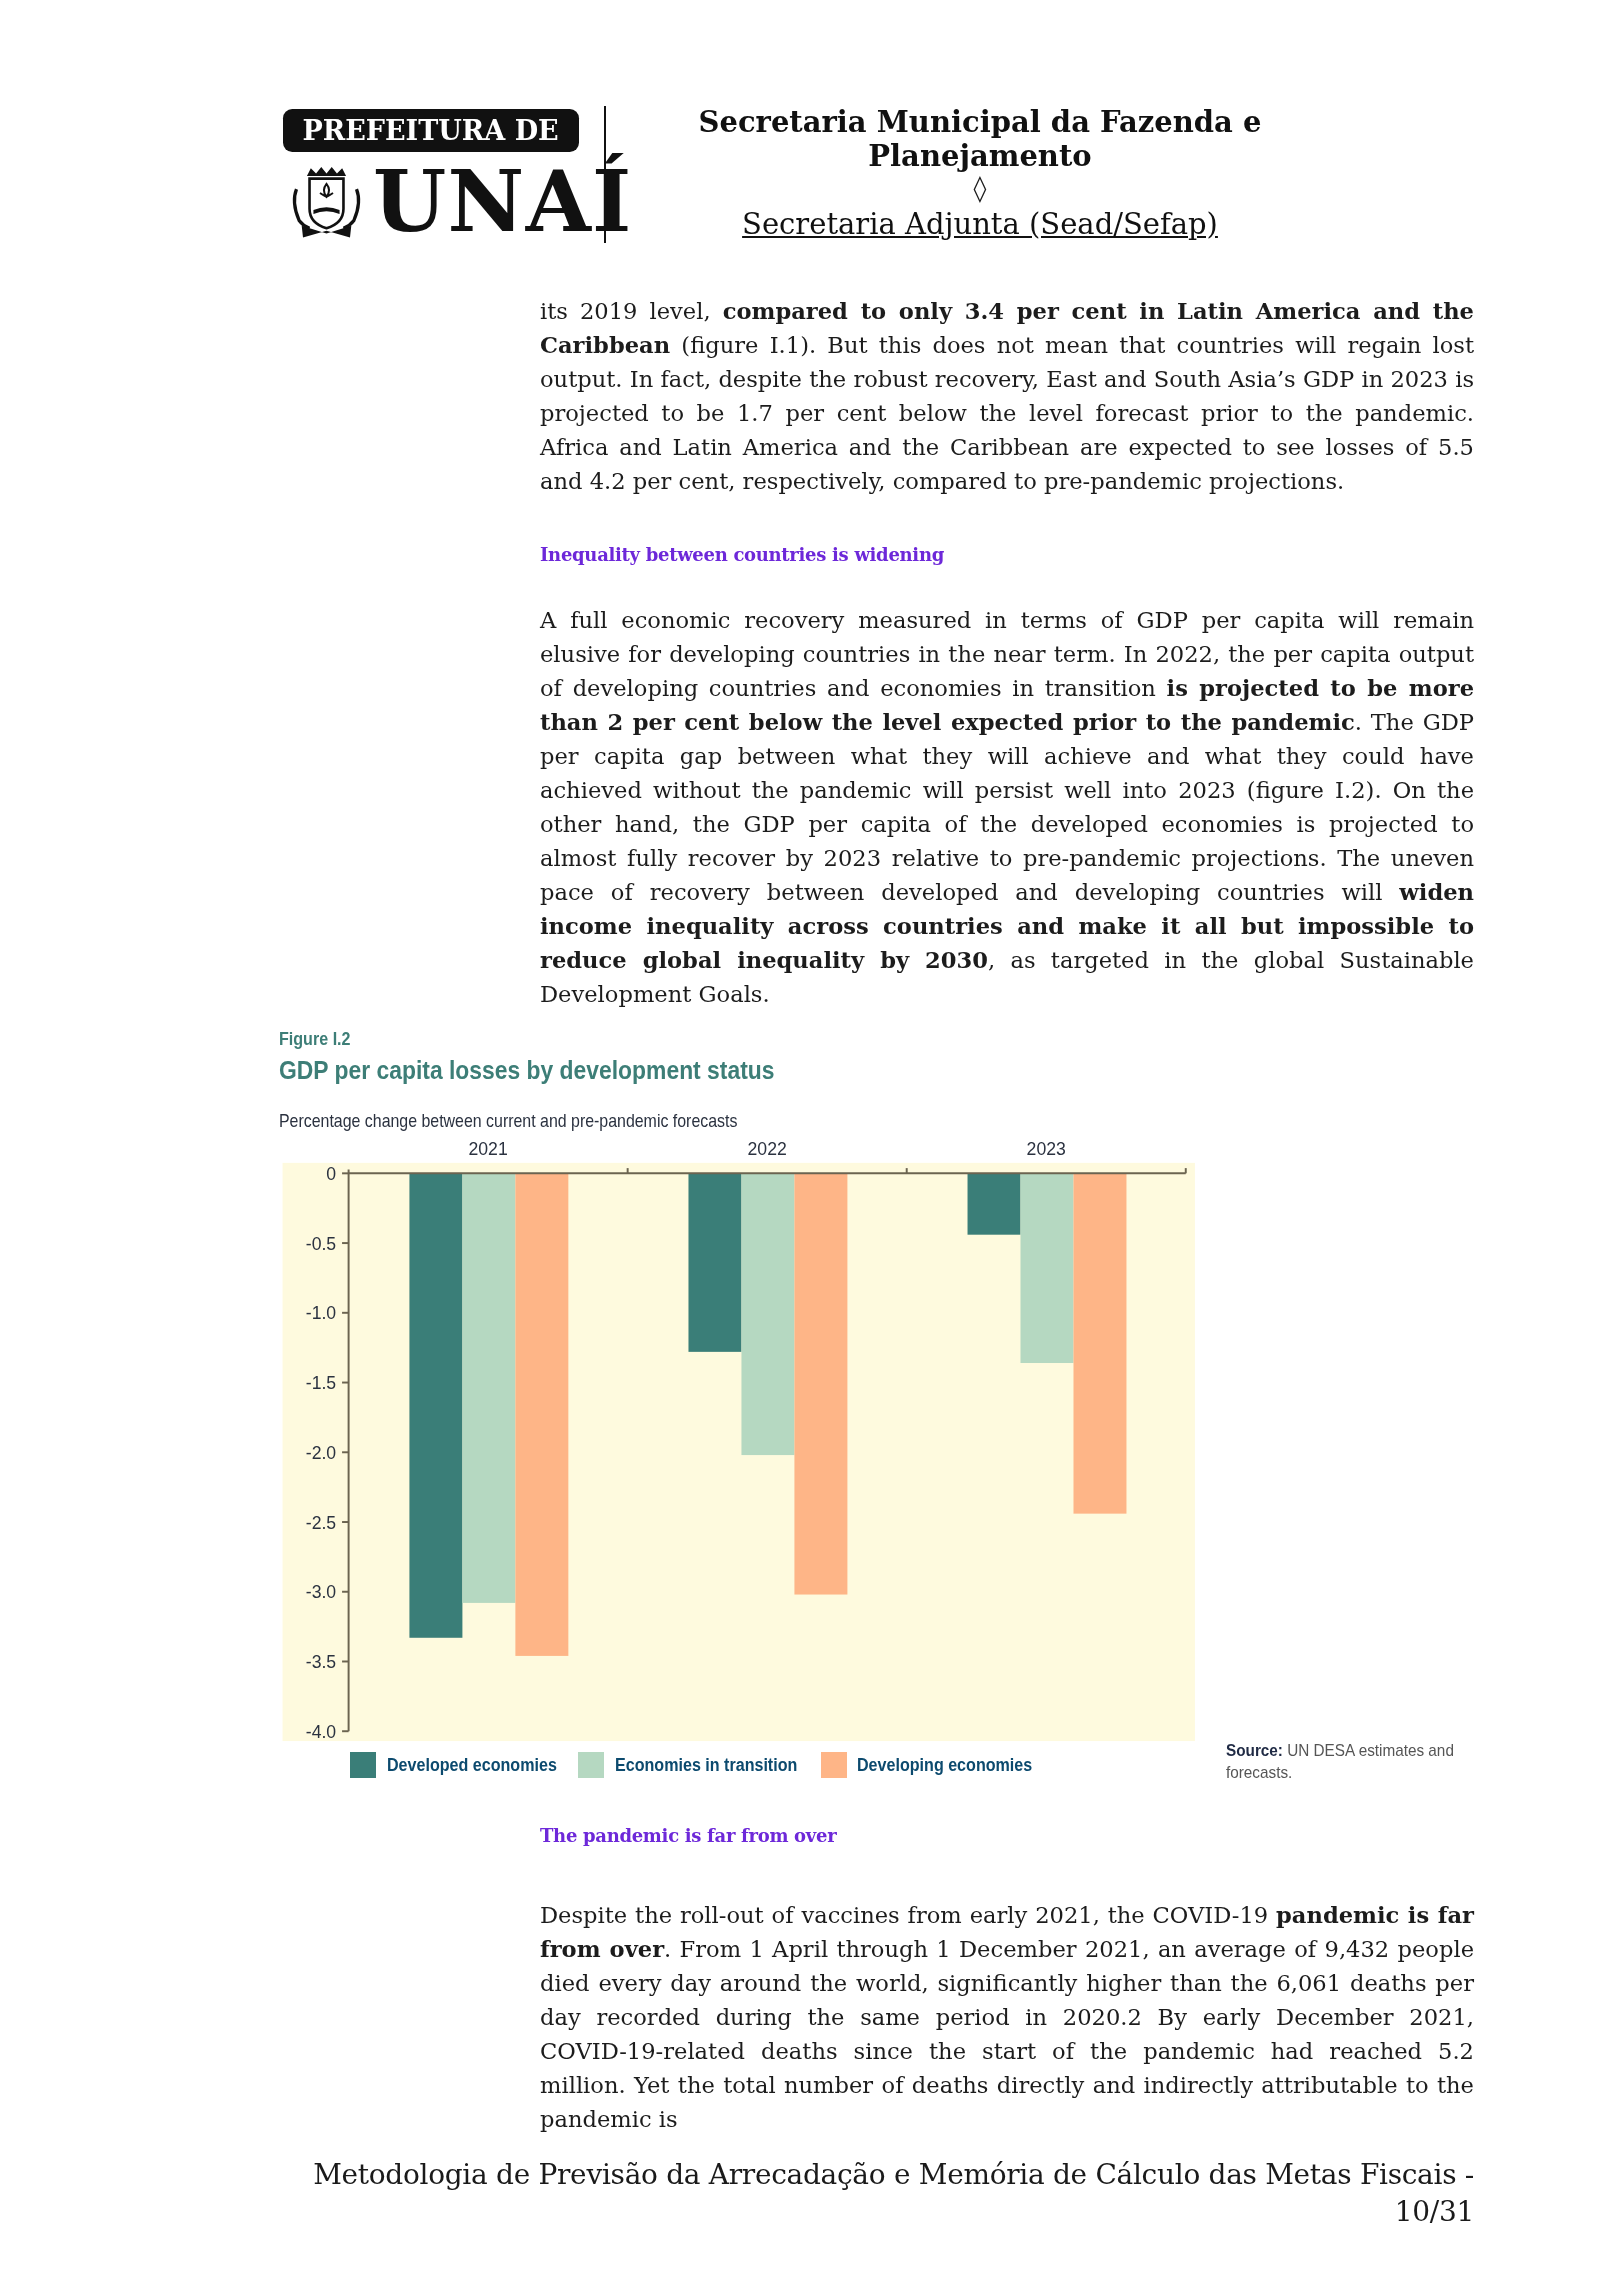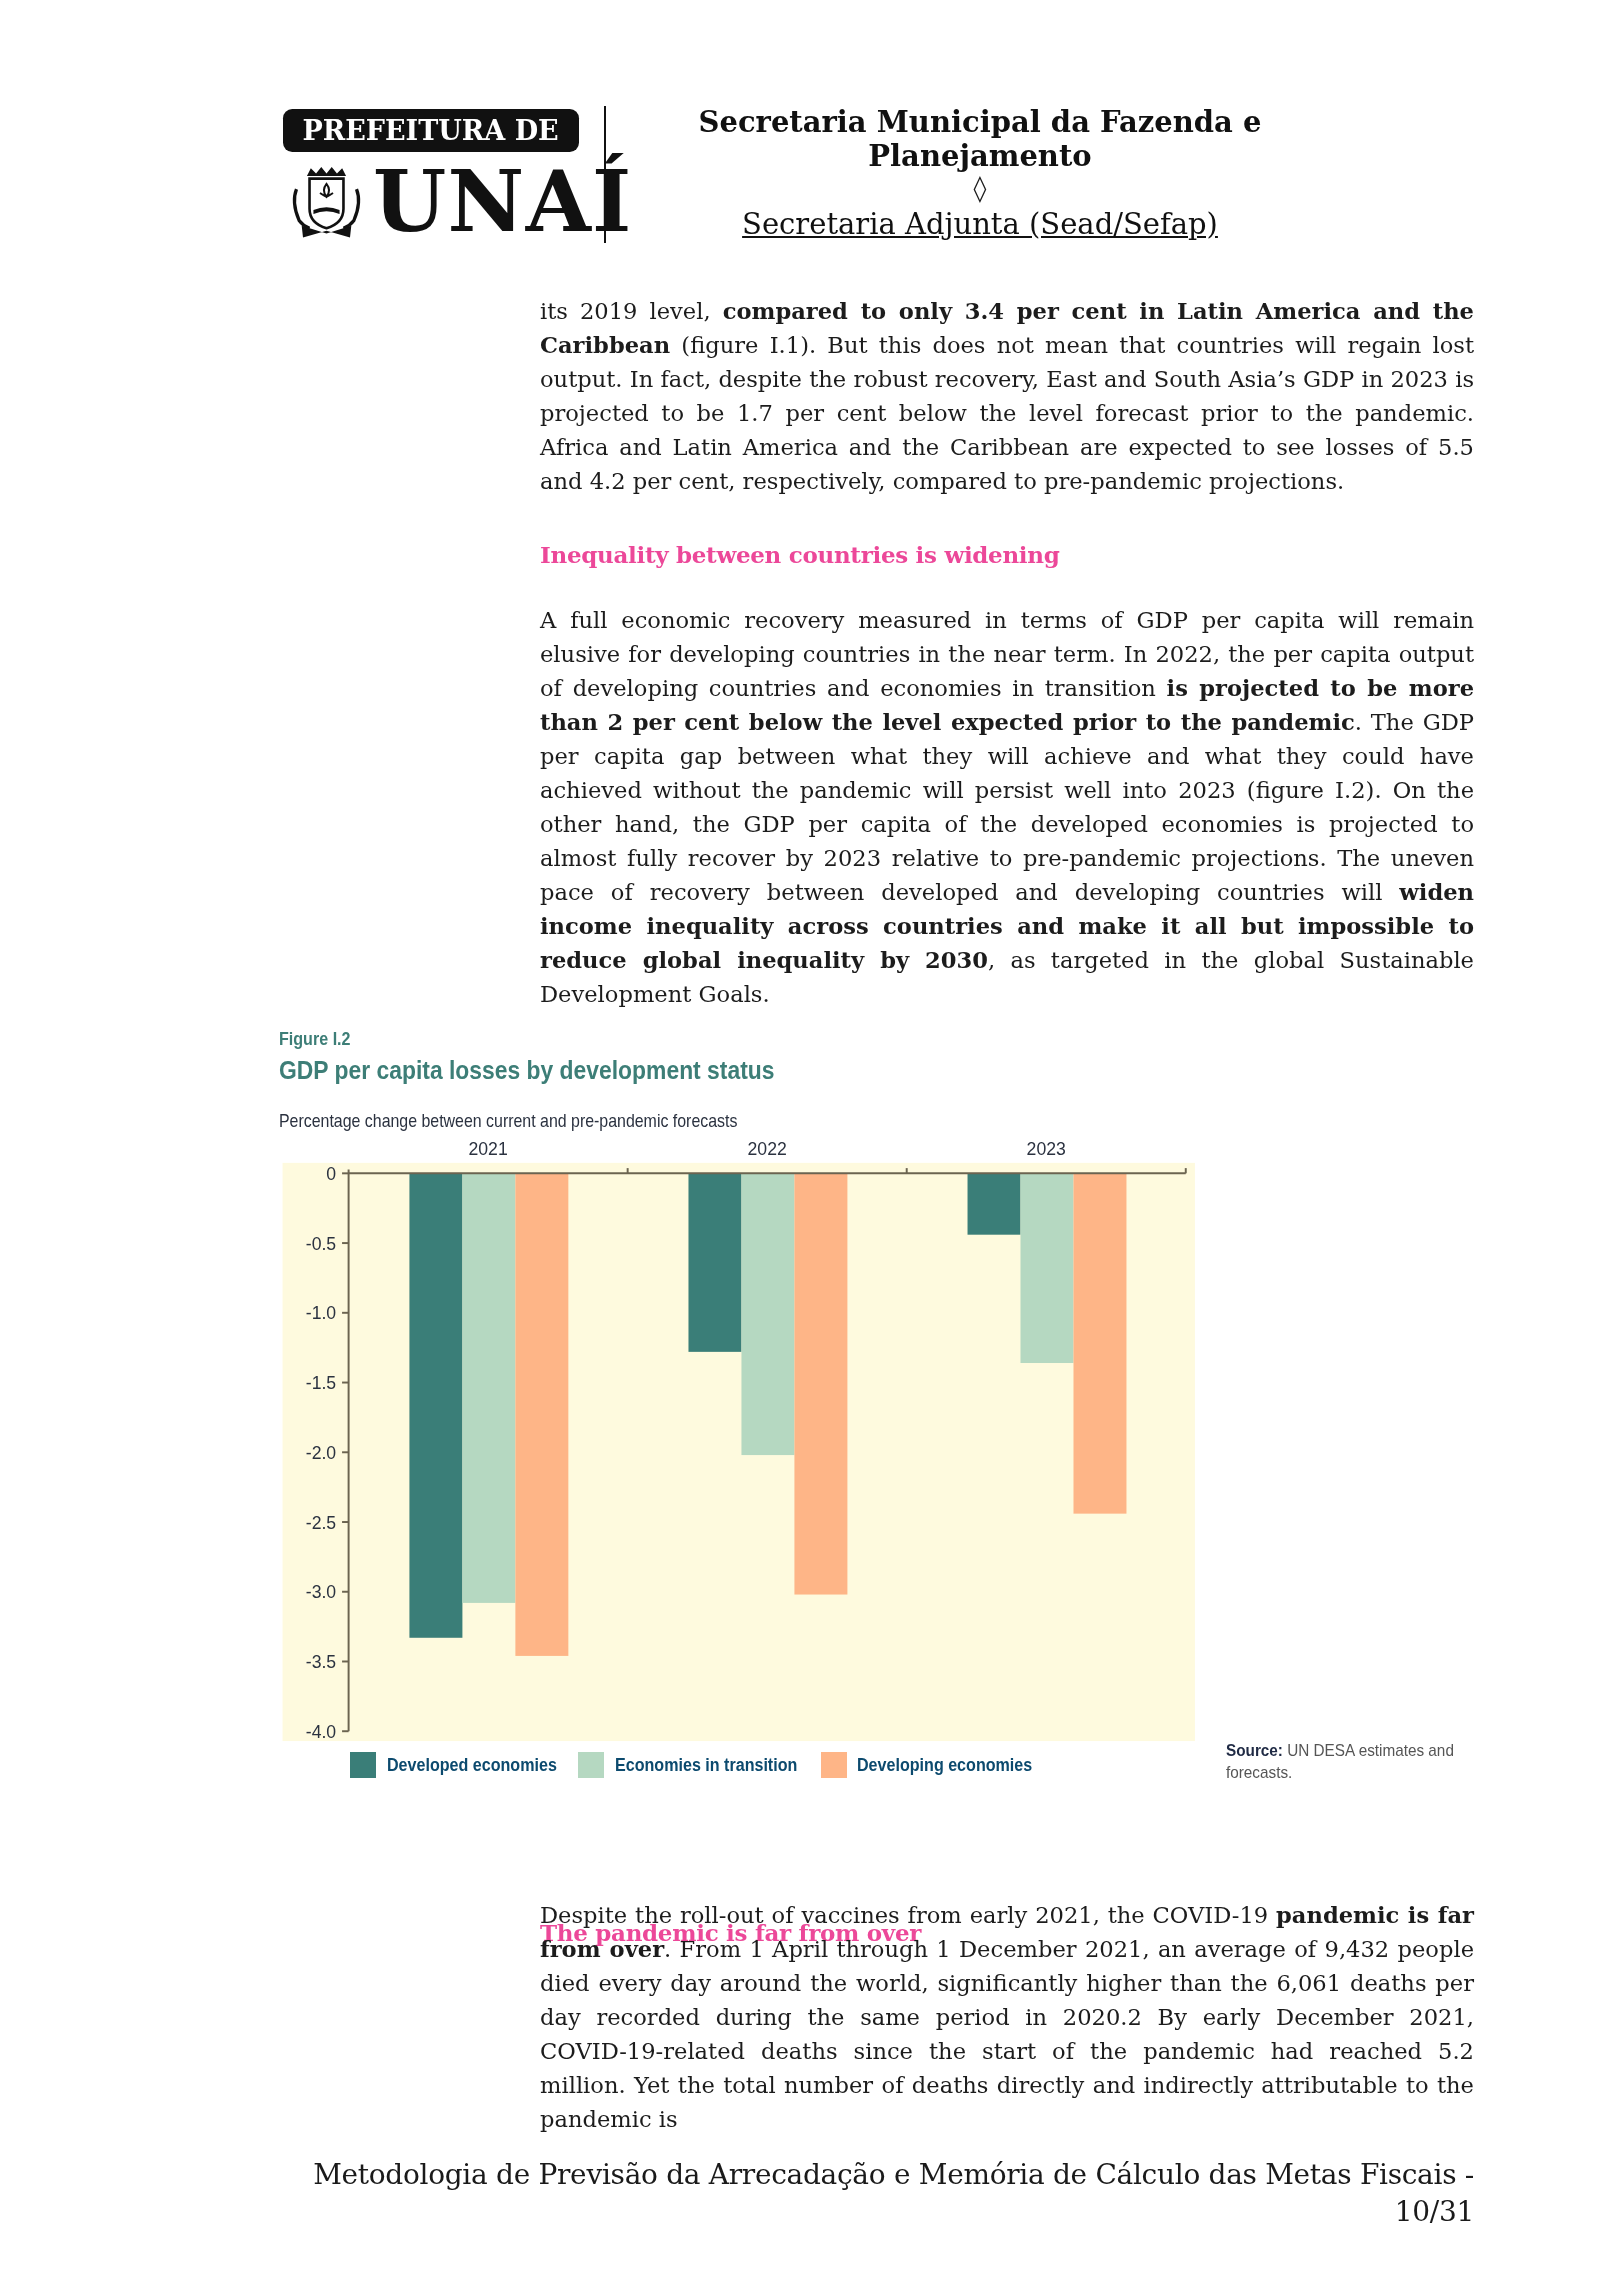--- a/index.html
+++ b/index.html
@@ -13,21 +13,21 @@
   .header-divider { position: absolute; left: 324px; top: 1.3px; width: 2px; height: 137px; background: #111; }
   .header-right { position: absolute; left: 340px; top: 0; width: 720px; text-align: center; }
   .sec-title { font-family: "DejaVu Serif", serif; font-weight: bold; font-size: 29px; line-height: 34px; color: #111; }
   .sec-diamond { font-size: 26px; line-height: 30px; }
   .sec-sub { font-family: "DejaVu Serif", serif; font-size: 29px; line-height: 37px; color: #111; margin-top: 2.6px; text-decoration: underline; }
 
   
   .col { position: absolute; left: 540px; width: 934px; font-family: "DejaVu Serif", serif; font-size: 22.6px; line-height: 34px; text-align: justify; color: #1c1c1c; }
   .col p { margin: 0; }
   .col b { font-weight: bold; }
-  .subhead { position: absolute; left: 540px; font-family: "DejaVu Serif", serif; font-weight: bold; font-size: 23px; line-height: 29px; color: #ec4899; letter-spacing: -0.3px; }
+  .subhead { position: absolute; left: 540px; font-family: "DejaVu Serif", serif; font-weight: bold; font-size: 18px; line-height: 29px; color: #6d28d9; letter-spacing: -0.3px; }
 
   
   .fig-label { position: absolute; left: 279px; top: 1028px; font-family: "Liberation Sans", sans-serif; font-weight: bold; font-size: 18.3px; color: #3d7e77; transform: scaleX(0.88); transform-origin: left; }
   .fig-title { position: absolute; left: 279px; top: 1055px; font-family: "Liberation Sans", sans-serif; font-weight: bold; font-size: 26px; color: #3d7e77; transform: scaleX(0.88); transform-origin: left; white-space: nowrap; }
   .fig-sub { position: absolute; left: 279px; top: 1111px; font-family: "Liberation Sans", sans-serif; font-size: 17.7px; color: #2b3240; transform: scaleX(0.9); transform-origin: left; white-space: nowrap; }
   #chart { position: absolute; left: 0; top: 0; width: 1622px; height: 2295px; pointer-events: none; }
   #chart text { font-family: "Liberation Sans", sans-serif; }
 
   .legend { position: absolute; left: 350px; top: 1752px; display: flex; align-items: center; font-family: "Liberation Sans", sans-serif; font-weight: bold; font-size: 18.3px; color: #0c4a6e; }
   .legend-item { display: flex; align-items: center; margin-right: 11.8px; }
@@ -132,19 +132,19 @@
   <div class="legend-item">
     <span class="swatch" style="background:#feb587"></span>
     <span class="legend-label">Developing economies</span>
   </div>
 </div>
 
 <div class="source">
   <b>Source:</b><span> UN DESA estimates and forecasts.</span>
 </div>
 
-<div class="subhead" style="top:1918px;text-align:right;">The pandemic is far from over</div>
+<div class="subhead" style="top:1821px;text-align:right;">The pandemic is far from over</div>
 <div class="col" style="top:1898px;">
   <p><span>Despite the roll-out of vaccines from early 2021, the COVID-19 </span><b>pandemic is far from over</b><span>. From 1 April through 1 December 2021, an average of 9,432 people died every day around the world, significantly higher than the 6,061 deaths per day recorded during the same period in 2020.2 By early December 2021, COVID-19-related deaths since the start of the pandemic had reached 5.2 million. Yet the total number of deaths directly and indirectly attributable to the pandemic is</span></p>
 </div>
 
 <div class="footer">Metodologia de Previsão da Arrecadação e Memória de Cálculo das Metas Fiscais - 10/31</div>
 
 
 </body></html>

